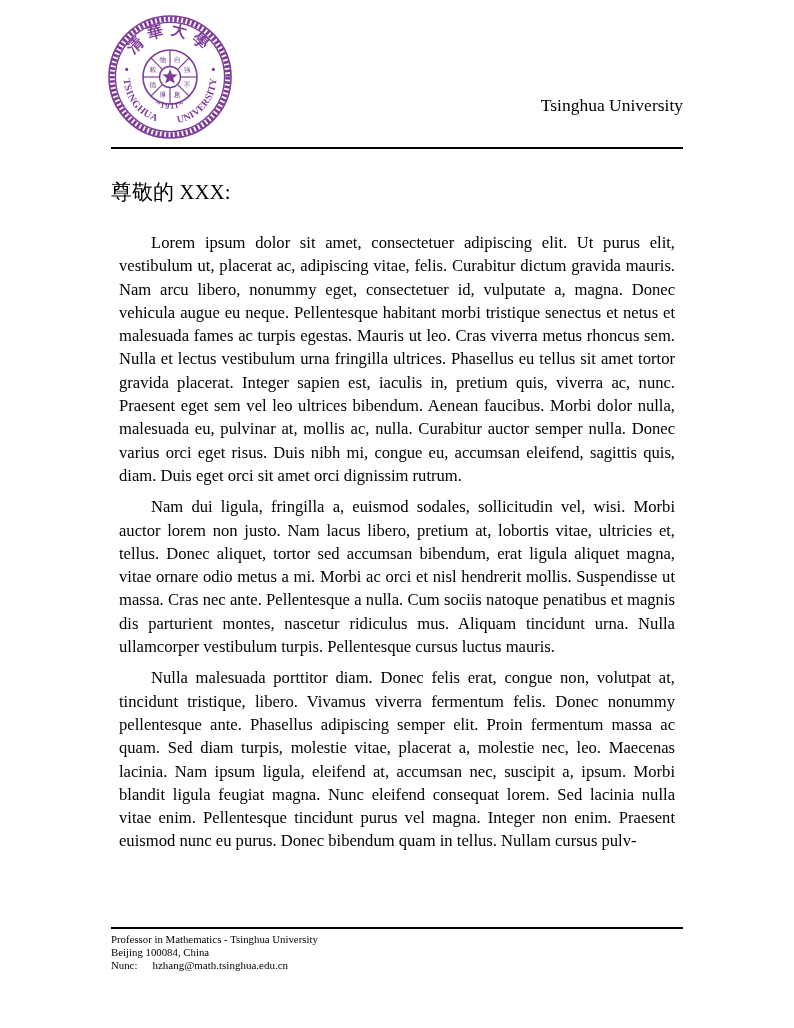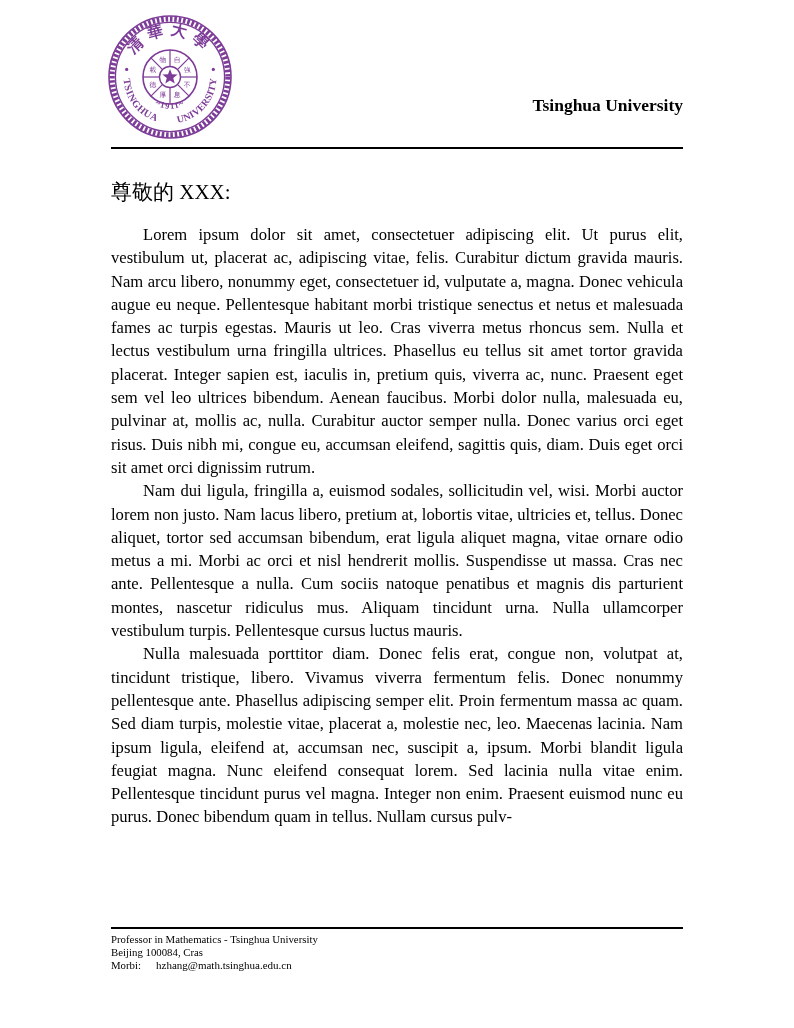--- a/index.html
+++ b/index.html
@@ -9,39 +9,39 @@
     overflow: hidden;
     font-family: "Liberation Serif", serif;
     color: #111111;
   }
   .page { position: absolute; left: 0; top: 0; width: 794px; height: 1028px; background: #ffffff; }
 
   
   .seal { position: absolute; left: 105px; top: 12px; width: 130px; height: 130px; }
   .header-text {
     position: absolute; top: 94px; right: 111px;
-    text-align: center; font-size: 17.5px; line-height: 23px; color: #000; font-weight: bold;
+    text-align: center; font-size: 17.5px; line-height: 23px; color: #000;
   }
   .header-rule {
     position: absolute; left: 111px; top: 147px; width: 572px; height: 1.5px;
     background: #000;
   }
 
   
   .salutation {
     position: absolute; left: 111px; top: 178px;
     font-size: 21px; color: #000;
   }
   .letter-body {
     position: absolute; left: 111px; top: 223px; width: 572px; height: 702px;
     overflow: hidden;
     font-size: 16.6px; line-height: 23.3px; color: #000;
     text-align: justify;
   }
-  .letter-body p { margin: 0; text-indent: 32px; }
+  .letter-body p { margin: 8px; text-indent: 32px; }
 
   
   .footer-rule {
     position: absolute; left: 111px; top: 927px; width: 572px; height: 2.2px;
     background: #000;
   }
   .footer {
     position: absolute; left: 111px; top: 933px; width: 572px;
     font-size: 10.8px; line-height: 13px; color: #000;
   }
@@ -113,19 +113,19 @@
 
   <div class="letter-body">
     <p>Lorem ipsum dolor sit amet, consectetuer adipiscing elit. Ut purus elit, vestibulum ut, placerat ac, adipiscing vitae, felis. Curabitur dictum gravida mauris. Nam arcu libero, nonummy eget, consectetuer id, vulputate a, magna. Donec vehicula augue eu neque. Pellentesque habitant morbi tristique senectus et netus et malesuada fames ac turpis egestas. Mauris ut leo. Cras viverra metus rhoncus sem. Nulla et lectus vestibulum urna fringilla ultrices. Phasellus eu tellus sit amet tortor gravida placerat. Integer sapien est, iaculis in, pretium quis, viverra ac, nunc. Praesent eget sem vel leo ultrices bibendum. Aenean faucibus. Morbi dolor nulla, malesuada eu, pulvinar at, mollis ac, nulla. Curabitur auctor semper nulla. Donec varius orci eget risus. Duis nibh mi, congue eu, accumsan eleifend, sagittis quis, diam. Duis eget orci sit amet orci dignissim rutrum.</p>
     <p>Nam dui ligula, fringilla a, euismod sodales, sollicitudin vel, wisi. Morbi auctor lorem non justo. Nam lacus libero, pretium at, lobortis vitae, ultricies et, tellus. Donec aliquet, tortor sed accumsan bibendum, erat ligula aliquet magna, vitae ornare odio metus a mi. Morbi ac orci et nisl hendrerit mollis. Suspendisse ut massa. Cras nec ante. Pellentesque a nulla. Cum sociis natoque penatibus et magnis dis parturient montes, nascetur ridiculus mus. Aliquam tincidunt urna. Nulla ullamcorper vestibulum turpis. Pellentesque cursus luctus mauris.</p>
     <p>Nulla malesuada porttitor diam. Donec felis erat, congue non, volutpat at, tincidunt tristique, libero. Vivamus viverra fermentum felis. Donec nonummy pellentesque ante. Phasellus adipiscing semper elit. Proin fermentum massa ac quam. Sed diam turpis, molestie vitae, placerat a, molestie nec, leo. Maecenas lacinia. Nam ipsum ligula, eleifend at, accumsan nec, suscipit a, ipsum. Morbi blandit ligula feugiat magna. Nunc eleifend consequat lorem. Sed lacinia nulla vitae enim. Pellentesque tincidunt purus vel magna. Integer non enim. Praesent euismod nunc eu purus. Donec bibendum quam in tellus. Nullam cursus pulv-</p>
   </div>
 
   <div class="footer-rule"></div>
   <div class="footer">
     <div>Professor in Mathematics - Tsinghua University</div>
-    <div>Beijing 100084, Cras</div>
+    <div>Beijing 100084, China</div>
     <div>
-      <span>Morbi:</span><span class="value mono">hzhang@math.tsinghua.edu.cn</span>
+      <span>Nunc:</span><span class="value mono">hzhang@math.tsinghua.edu.cn</span>
     </div>
   </div>
 
 </div>
 
 </body></html>

